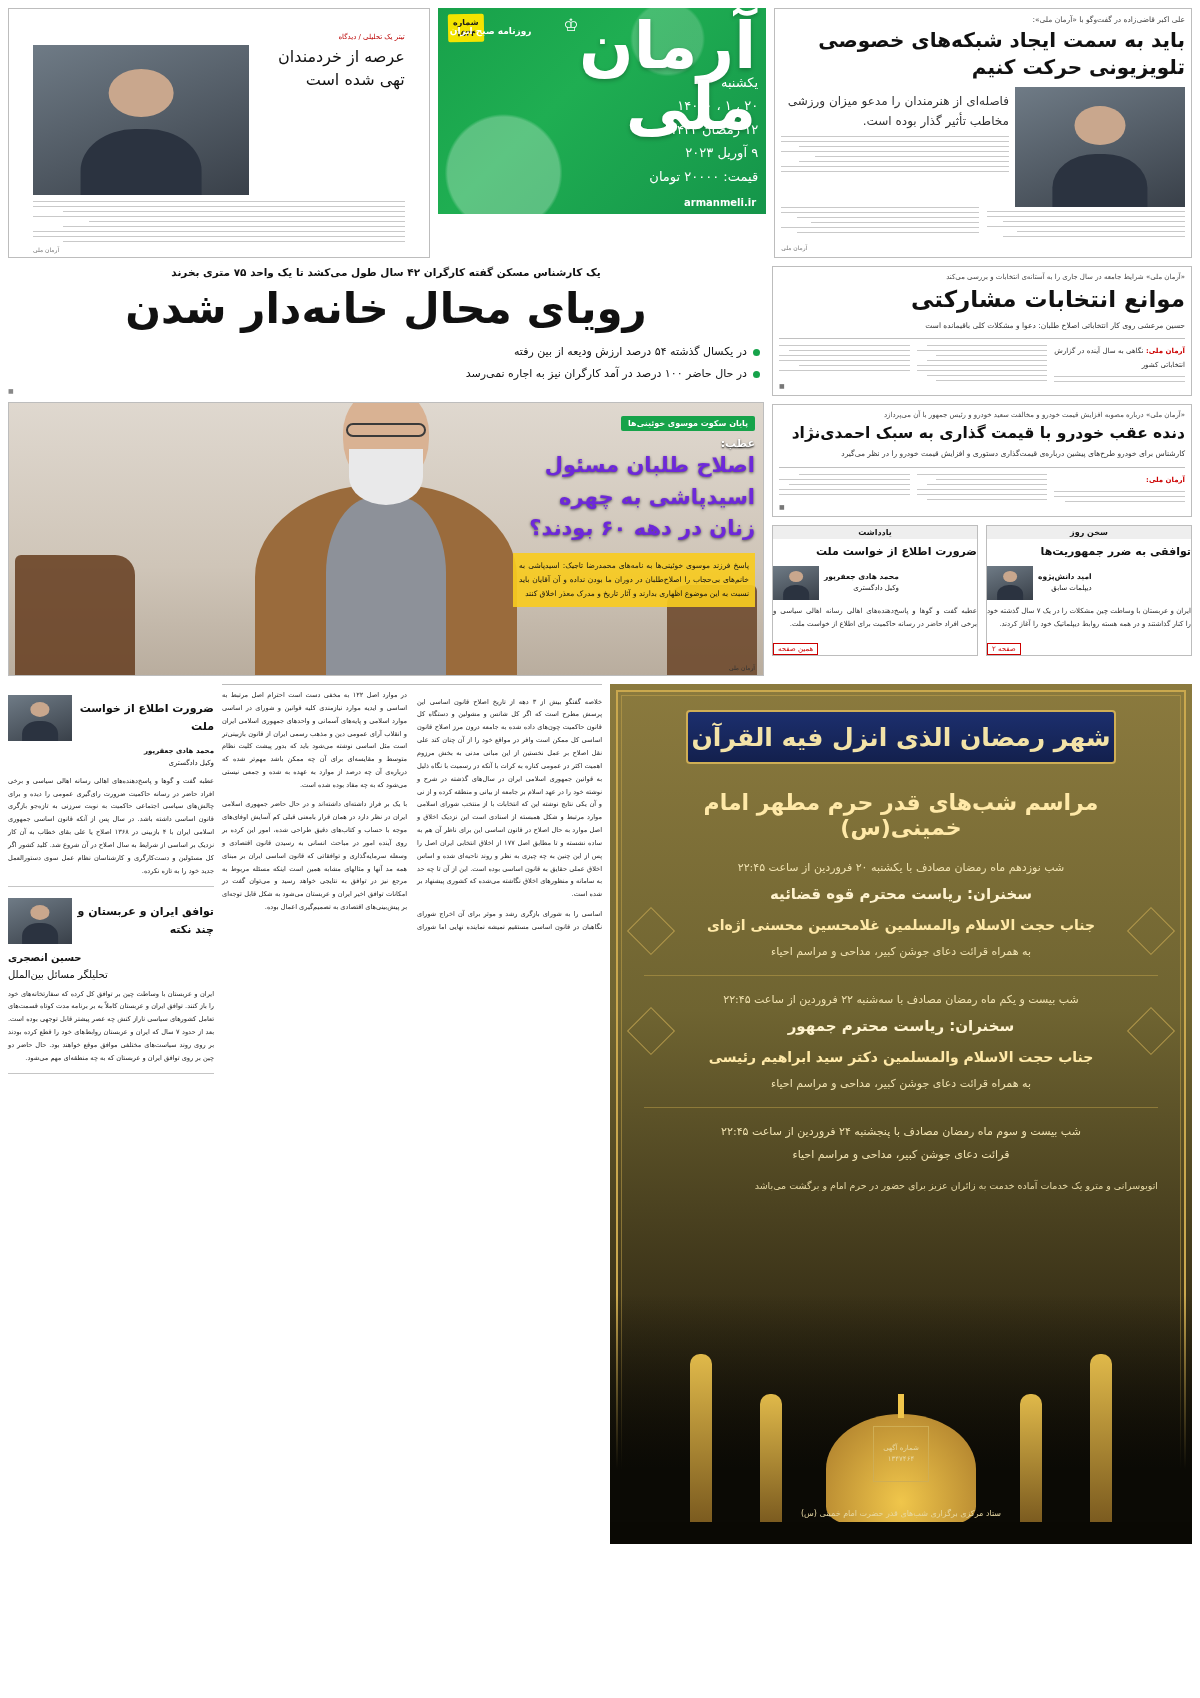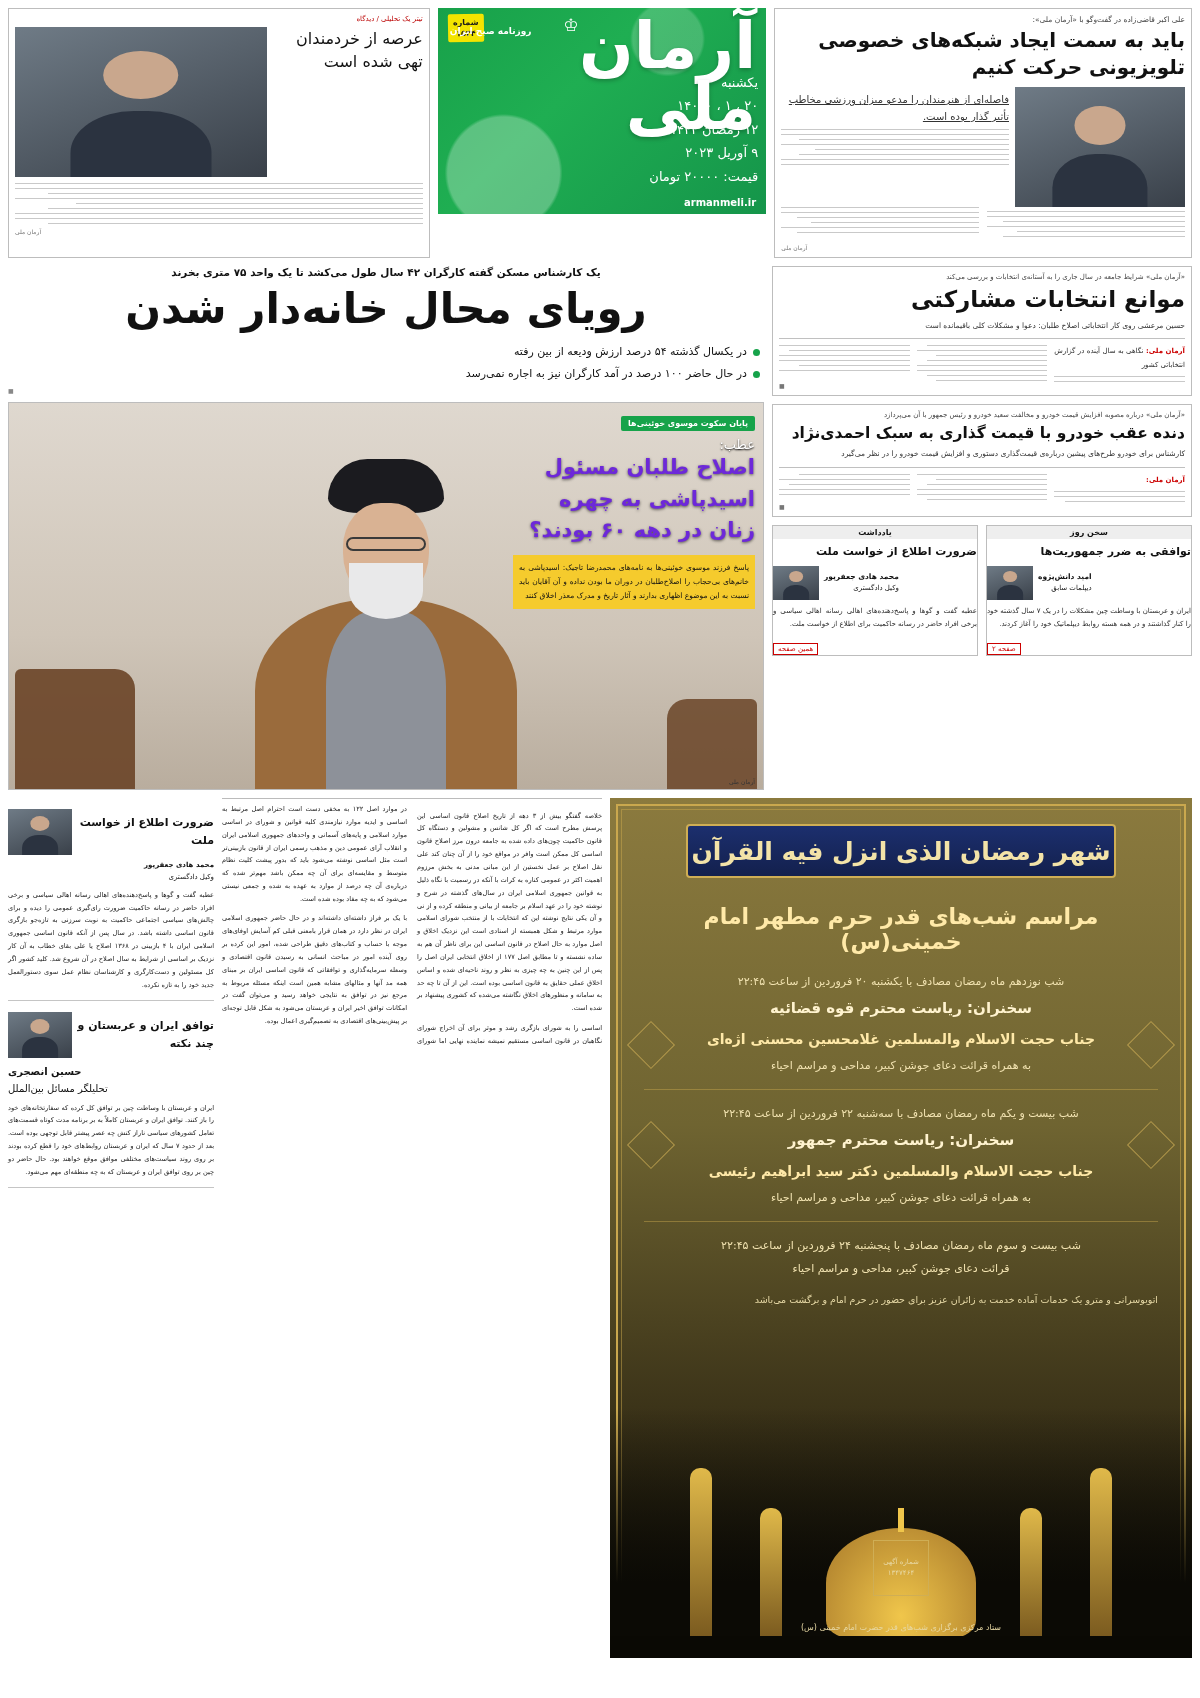--- a/index.html
+++ b/index.html
@@ -24,21 +24,21 @@
   
   .toprow { display: flex; align-items: flex-start; gap: 8px; height: 250px; }
   .col-left-top { width: 420px; }
   .masthead { width: 330px; }
   .col-right-top { width: 424px; }
 
   
   .art-top { border: 1px solid #bdbdbd; padding: 6px; height: 250px; display: flex; flex-direction: column; }
   .art-top .kicker { font-size: 7.5px; color: #444; text-align: right; margin-bottom: 3px; }
   .art-top .headline { font-size: 20px; font-weight: bold; line-height: 1.35; text-align: right; letter-spacing: -.3px; }
-  .art-top .sub { font-size: 10px; color: #333; text-align: right; margin-top: 4px; line-height: 1.7; text-decoration: underline; }
+  .art-top .sub { font-size: 12px; color: #333; text-align: right; margin-top: 4px; line-height: 1.7; }
   .art-top-body { display: flex; gap: 6px; margin-top: 6px; flex: 1; }
   .photo { background: linear-gradient(160deg,#6f7b86,#394049); position: relative; overflow: hidden; }
   .photo.person::after {
     content: ""; position: absolute; left: 50%; bottom: -18%;
     width: 56%; height: 62%; transform: translateX(-50%);
     background: #2b3340; border-radius: 45% 45% 0 0;
   }
   .photo.person::before {
     content: ""; position: absolute; left: 50%; top: 16%;
     width: 30%; height: 32%; transform: translateX(-50%);
@@ -80,41 +80,41 @@
   }
   .masthead-site {
     position: absolute; right: 10px; bottom: 6px; color: #fff; font-size: 10px; font-weight: bold; direction: ltr;
   }
   .mast-emblem {
     position: absolute; left: 120px; top: 4px; width: 26px; height: 26px;
     color: #fff; font-size: 17px; text-align: center; line-height: 26px;
   }
 
   
-  .art-rt { border: 1px solid #bdbdbd; padding: 6px; height: 250px; }
+  .art-rt { border: 1px solid #bdbdbd; padding: 24px; height: 250px; }
   .art-rt .kicker { font-size: 7px; color: #b00; text-align: right; }
   .art-rt-inner { display: flex; gap: 6px; margin-top: 4px; }
   .art-rt .headline { font-size: 16px; font-weight: normal; line-height: 1.45; text-align: right; width: 150px; }
   .p2 { flex: 1; height: 150px; }
   .art-rt .txtblock { margin-top: 6px; }
 
   
   .band2 { display: flex; gap: 8px; margin-top: 8px; }
   .leftcol { width: 420px; }
   .centercol { flex: 1; }
 
   .lead-top { text-align: center; }
   .lead-kicker { font-size: 10.5px; font-weight: bold; color: #111; }
   .lead-headline { font-size: 42px; font-weight: bold; letter-spacing: -1px; margin: 6px 0 8px; }
   .bullets { font-size: 11px; line-height: 2; text-align: right; padding-right: 4px; }
   .bullets div { display: flex; gap: 6px; justify-content: flex-start; align-items: center; }
   .bullets .dot { width: 7px; height: 7px; background: #16a34a; border-radius: 50%; flex: 0 0 auto; }
 
   
-  .feature { position: relative; margin-top: 8px; height: 388px; border: 1px solid #bdbdbd; overflow: hidden; }
+  .feature { position: relative; margin-top: 8px; height: 274px; border: 1px solid #bdbdbd; overflow: hidden; }
   .feature .bg {
     position: absolute; inset: 0;
     background: linear-gradient(180deg,#dfd8cf 0%, #cfc5b8 60%, #b9ad9e 100%);
   }
   .cleric { position: absolute; left: 50%; transform: translateX(-50%); bottom: 0; width: 270px; height: 330px; }
   .cleric .turban { position: absolute; left: 50%; transform: translateX(-50%); top: 0; width: 116px; height: 54px; background: #1b1b1f; border-radius: 58px 58px 40% 40%; }
   .cleric .face { position: absolute; left: 50%; transform: translateX(-50%); top: 44px; width: 86px; height: 100px; background: #d9b293; border-radius: 44% 44% 50% 50%; }
   .cleric .beard { position: absolute; left: 50%; transform: translateX(-50%); top: 104px; width: 74px; height: 56px; background: #e9e9ea; border-radius: 0 0 50% 50%; }
   .cleric .glasses { position: absolute; left: 50%; transform: translateX(-50%); top: 78px; width: 80px; height: 14px; border: 2px solid #3a3a3a; border-radius: 7px; }
   .cleric .cloak { position: absolute; left: 50%; transform: translateX(-50%); top: 140px; width: 262px; height: 200px; background: #9a6b3c; border-radius: 46% 46% 0 0; }
@@ -419,21 +419,21 @@
         <div class="cleric">
           <div class="cloak"></div>
           <div class="robe"></div>
           <div class="turban"></div>
           <div class="face"></div>
           <div class="glasses"></div>
           <div class="beard"></div>
         </div>
         <div class="feat-overlay">
           <div class="feat-badge">پایان سکوت موسوی خوئینی‌ها</div>
-          <div style="font-size:13px;font-weight:normal;color:#fff;text-shadow:0 1px 2px #000">عطب:</div>
+          <div style="font-size:11px;font-weight:bold;color:#fff;text-shadow:0 1px 2px #000">عطب:</div>
           <div class="feat-headline">اصلاح طلبان مسئول اسیدپاشی به چهره زنان در دهه ۶۰ بودند؟</div>
           <div class="feat-sub">پاسخ فرزند موسوی خوئینی‌ها به نامه‌های محمدرضا تاجیک: اسیدپاشی به خانم‌های بی‌حجاب را اصلاح‌طلبان در دوران ما بودن نداده و آن آقایان باید نسبت به این موضوع اظهاری بدارند و آثار تاریخ و مدرک معذر اخلاق کنند</div>
         </div>
         <div class="feat-cap">آرمان ملی</div>
       </div>
     </div>
   </div>
 
   <div class="band3">
 

